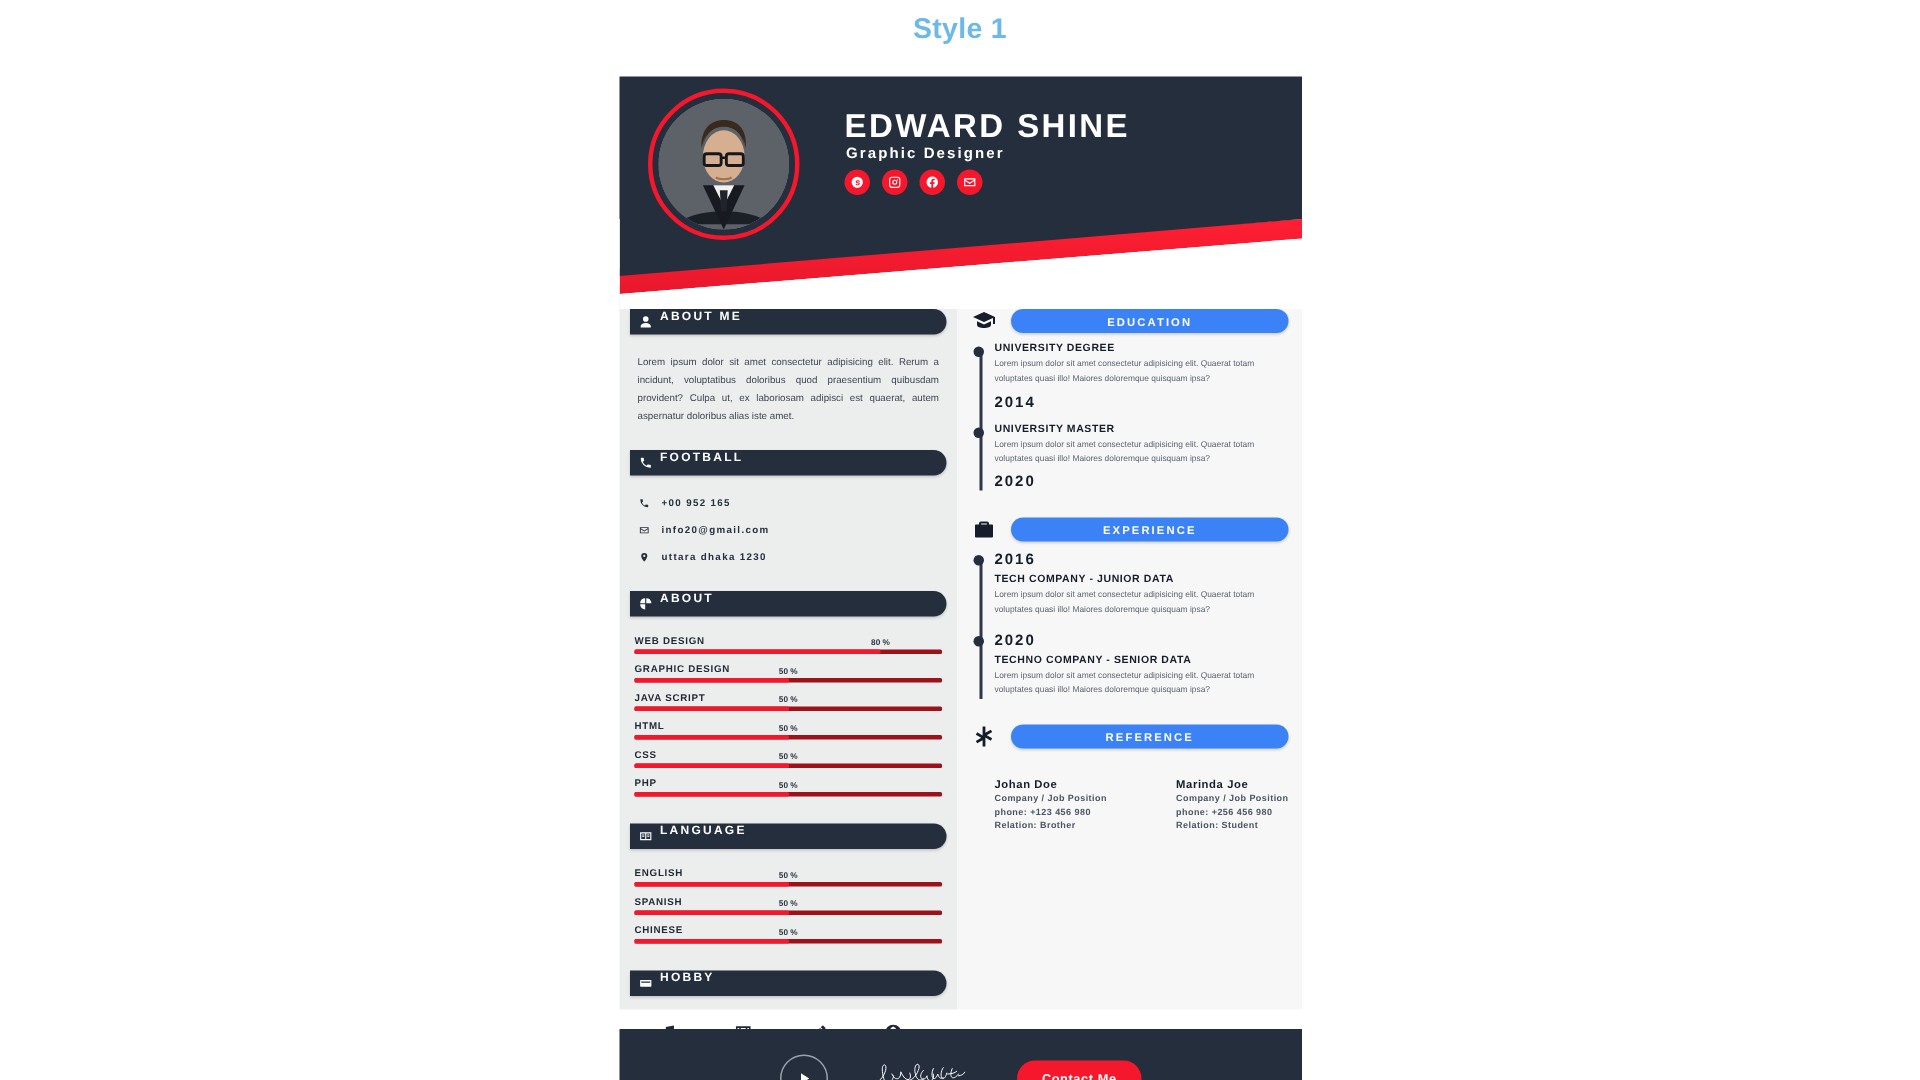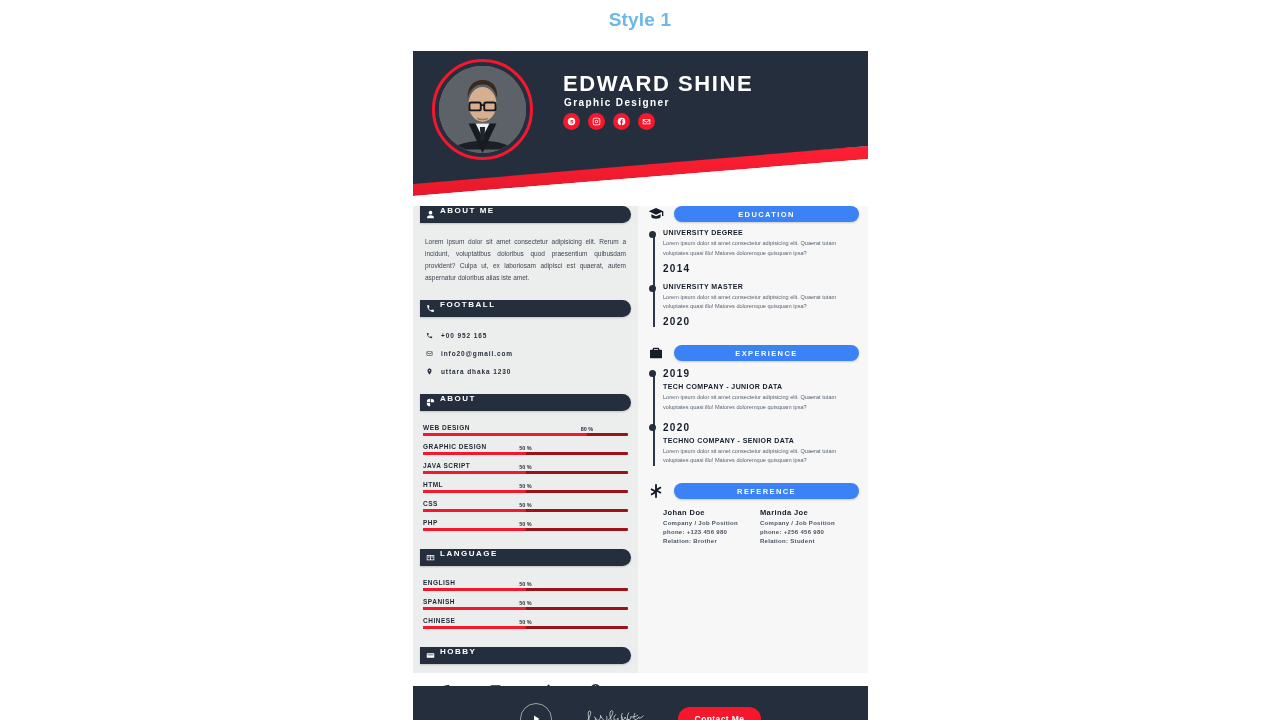--- a/index.html
+++ b/index.html
@@ -199,21 +199,21 @@
   }
   .tl-year{
     font-size:10px; font-weight:bold; color:#141d29;
     letter-spacing:1.3px; margin-top:4px;
   }
   .tl-year-top{
     font-size:10px; font-weight:bold; color:#141d29;
     letter-spacing:1.3px;
   }
 
-  .ref-grid{ display:flex; gap:22px; padding-left:16px; margin-top:9px; }
+  .ref-grid{ display:flex; gap:22px; padding-left:16px; margin-top:19px;justify-content:space-between; }
   .ref-name{ font-size:7.5px; font-weight:bold; color:#141d29; letter-spacing:.4px;}
   .ref-line{ font-size:6px; font-weight:bold; color:#4a5462; margin-top:3px; letter-spacing:.3px;}
 
   
   .footer{
     position:absolute; left:0; top:635px;
     width:455px; height:65px;
     background:#242e3c;
     display:flex; align-items:center; justify-content:center; gap:27px;
   }
@@ -517,21 +517,21 @@
               <path d="M9 4h6a2 2 0 012 2v1h3a1 1 0 011 1v11a1 1 0 01-1 1H4a1 1 0 01-1-1V8a1 1 0 011-1h3V6a2 2 0 012-2zm0 3h6V6H9v1z"></path>
             </svg>
         </span>
         <span class="rhead-pill">EXPERIENCE</span>
       </div>
 
       <div class="timeline">
         <div class="tl-line"></div>
         <div class="tl-item">
           <span class="tl-dot"></span>
-          <div class="tl-year-top">2019</div>
+          <div class="tl-year-top">2016</div>
           <div class="tl-title" style="margin-top:4px">TECH COMPANY - JUNIOR DATA</div>
           <div class="tl-desc">Lorem ipsum dolor sit amet consectetur adipisicing elit. Quaerat totam voluptates quasi illo! Maiores doloremque quisquam ipsa?</div>
         </div>
         <div class="tl-item">
           <span class="tl-dot"></span>
           <div class="tl-year-top">2020</div>
           <div class="tl-title" style="margin-top:4px">TECHNO COMPANY - SENIOR DATA</div>
           <div class="tl-desc">Lorem ipsum dolor sit amet consectetur adipisicing elit. Quaerat totam voluptates quasi illo! Maiores doloremque quisquam ipsa?</div>
         </div>
       </div>

